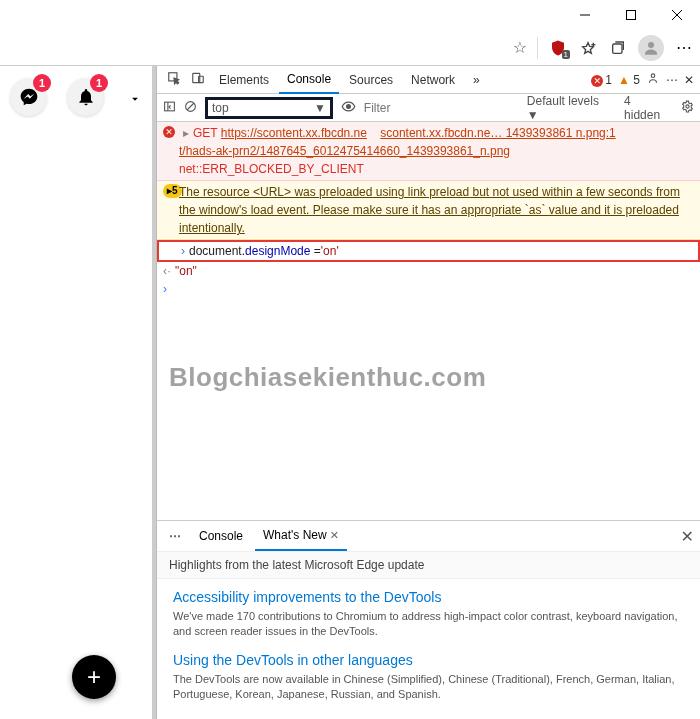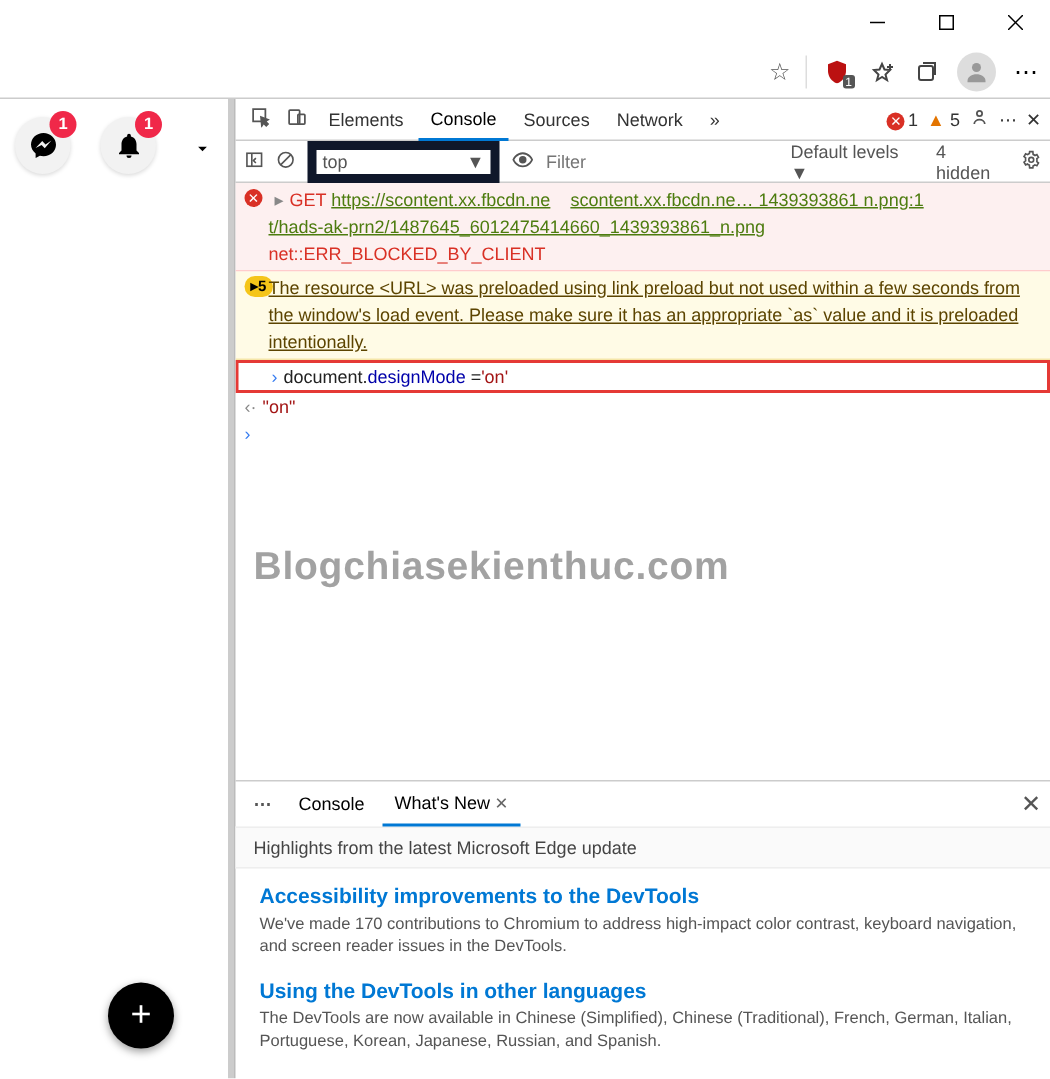--- a/index.html
+++ b/index.html
@@ -33,34 +33,34 @@
 .dt-tabs { height: 28px; border-bottom: 1px solid #ccc; display: flex; align-items: center; padding: 0 6px; font-size: 12px; color: #333; gap: 2px; }
 .dt-tabs .ico { width: 22px; text-align: center; color: #555; }
 .dt-tabs .tab { padding: 0 8px; height: 28px; display: flex; align-items: center; cursor: pointer; }
 .dt-tabs .tab.active { border-bottom: 2px solid #0078d4; color: #000; }
 .dt-tabs .right-group { margin-left: auto; display: flex; align-items: center; gap: 6px; }
 .err-ico { width:12px; height:12px; border-radius:50%; background:#d93025; color:#fff; font-size:9px; display:inline-flex; align-items:center; justify-content:center; margin-right:2px;}
 .warn-ico { color:#e37400; }
 
 
 .dt-filter { height: 28px; border-bottom: 1px solid #ccc; display: flex; align-items: center; padding: 0 6px; font-size: 12px; gap: 8px; color:#555;}
-.dt-filter .ctx { width: 130px; display:flex; justify-content:space-between; align-items:center; border: 6px solid #0f172a; padding: 1px 4px;}
+.dt-filter .ctx { width: 130px; display:flex; justify-content:space-between; align-items:center; border: 3px solid #0f172a; padding: 1px 4px;}
 .dt-filter input { border: none; outline: none; font-size: 12px; flex:1; }
 .dt-filter .rg { margin-left: auto; display: flex; gap: 12px; align-items:center; }
 
 
 .console { flex: 1; overflow: hidden; font-family: Consolas, monospace; font-size: 12px; position: relative; }
 .msg-row { display: flex; padding: 2px 6px; border-bottom: 1px solid #eee; }
 .msg-row.error { background: #fdf0f0; border-bottom-color: #fcc; }
 .msg-row.warn { background: #fffbe6; border-bottom-color: #f5e6a8; }
 .msg-row .gutter { width: 16px; flex-shrink: 0; }
 .msg-row .body { flex: 1; word-break: break-word; line-height: 1.5; }
 .msg-row.error .body { color: #d93025; }
 .msg-row.warn .body { color: #5c4400; text-decoration: underline; }
-.msg-row a { color: #4d7c0f; text-decoration: underline; }
+.msg-row a { color: #c2410c; text-decoration: underline; }
 .err-badge { display:inline-flex; width:12px; height:12px; border-radius:50%; background:#d93025; color:#fff; align-items:center; justify-content:center; font-size:9px;}
 .warn-badge { display:inline-flex; padding: 0 4px; height:14px; border-radius:7px; background:#f5c518; color:#000; align-items:center; justify-content:center; font-size:10px; font-weight:600;}
 .arrow { color:#888; margin: 0 4px; }
 
 .input-row { padding: 2px 22px; font-family: Consolas, monospace; font-size: 12px; border: 2px solid #e53935; position: relative; }
 .input-row .chev { color: #367cf1; margin-right: 4px; }
 .input-row .code { color: #222; }
 .input-row .code .prop { color: #0000aa; }
 .input-row .code .str { color: #a31515; }
 
@@ -73,21 +73,21 @@
 
 
 .drawer { border-top: 1px solid #ccc; }
 .drawer-tabs { height: 30px; display:flex; align-items:center; padding: 0 6px; font-size: 12px; gap: 4px;}
 .drawer-tabs .dots { width:24px; text-align:center; color:#555; font-weight:700;}
 .drawer-tabs .dtab { padding: 0 8px; height: 30px; display:flex; align-items:center; }
 .drawer-tabs .dtab.active { border-bottom: 2px solid #0078d4; }
 .drawer-tabs .close { margin-left:auto; font-size: 16px; color:#555;}
 .drawer-sub { padding: 6px 12px; font-size: 12px; color:#444; border-top:1px solid #eee; border-bottom: 1px solid #eee; background:#fafafa;}
 .drawer-body { padding: 10px 16px; font-size: 13px; color:#333; height: 140px; overflow:hidden;}
-.drawer-body h4 { color: #0078d4; font-weight: 700; margin-bottom: 4px; font-size: 14px;}
+.drawer-body h4 { color: #0078d4; font-weight: 400; margin-bottom: 4px; font-size: 14px;}
 .drawer-body p { color: #555; font-size: 11px; line-height:1.4; margin-bottom: 12px;}
 
 .small-x { font-size: 11px; color:#666; margin-left:3px;}
 </style>
 </head>
 <body>
 
 <div class="titlebar">
   <div class="winbtn">
       <svg width="10" height="10">

